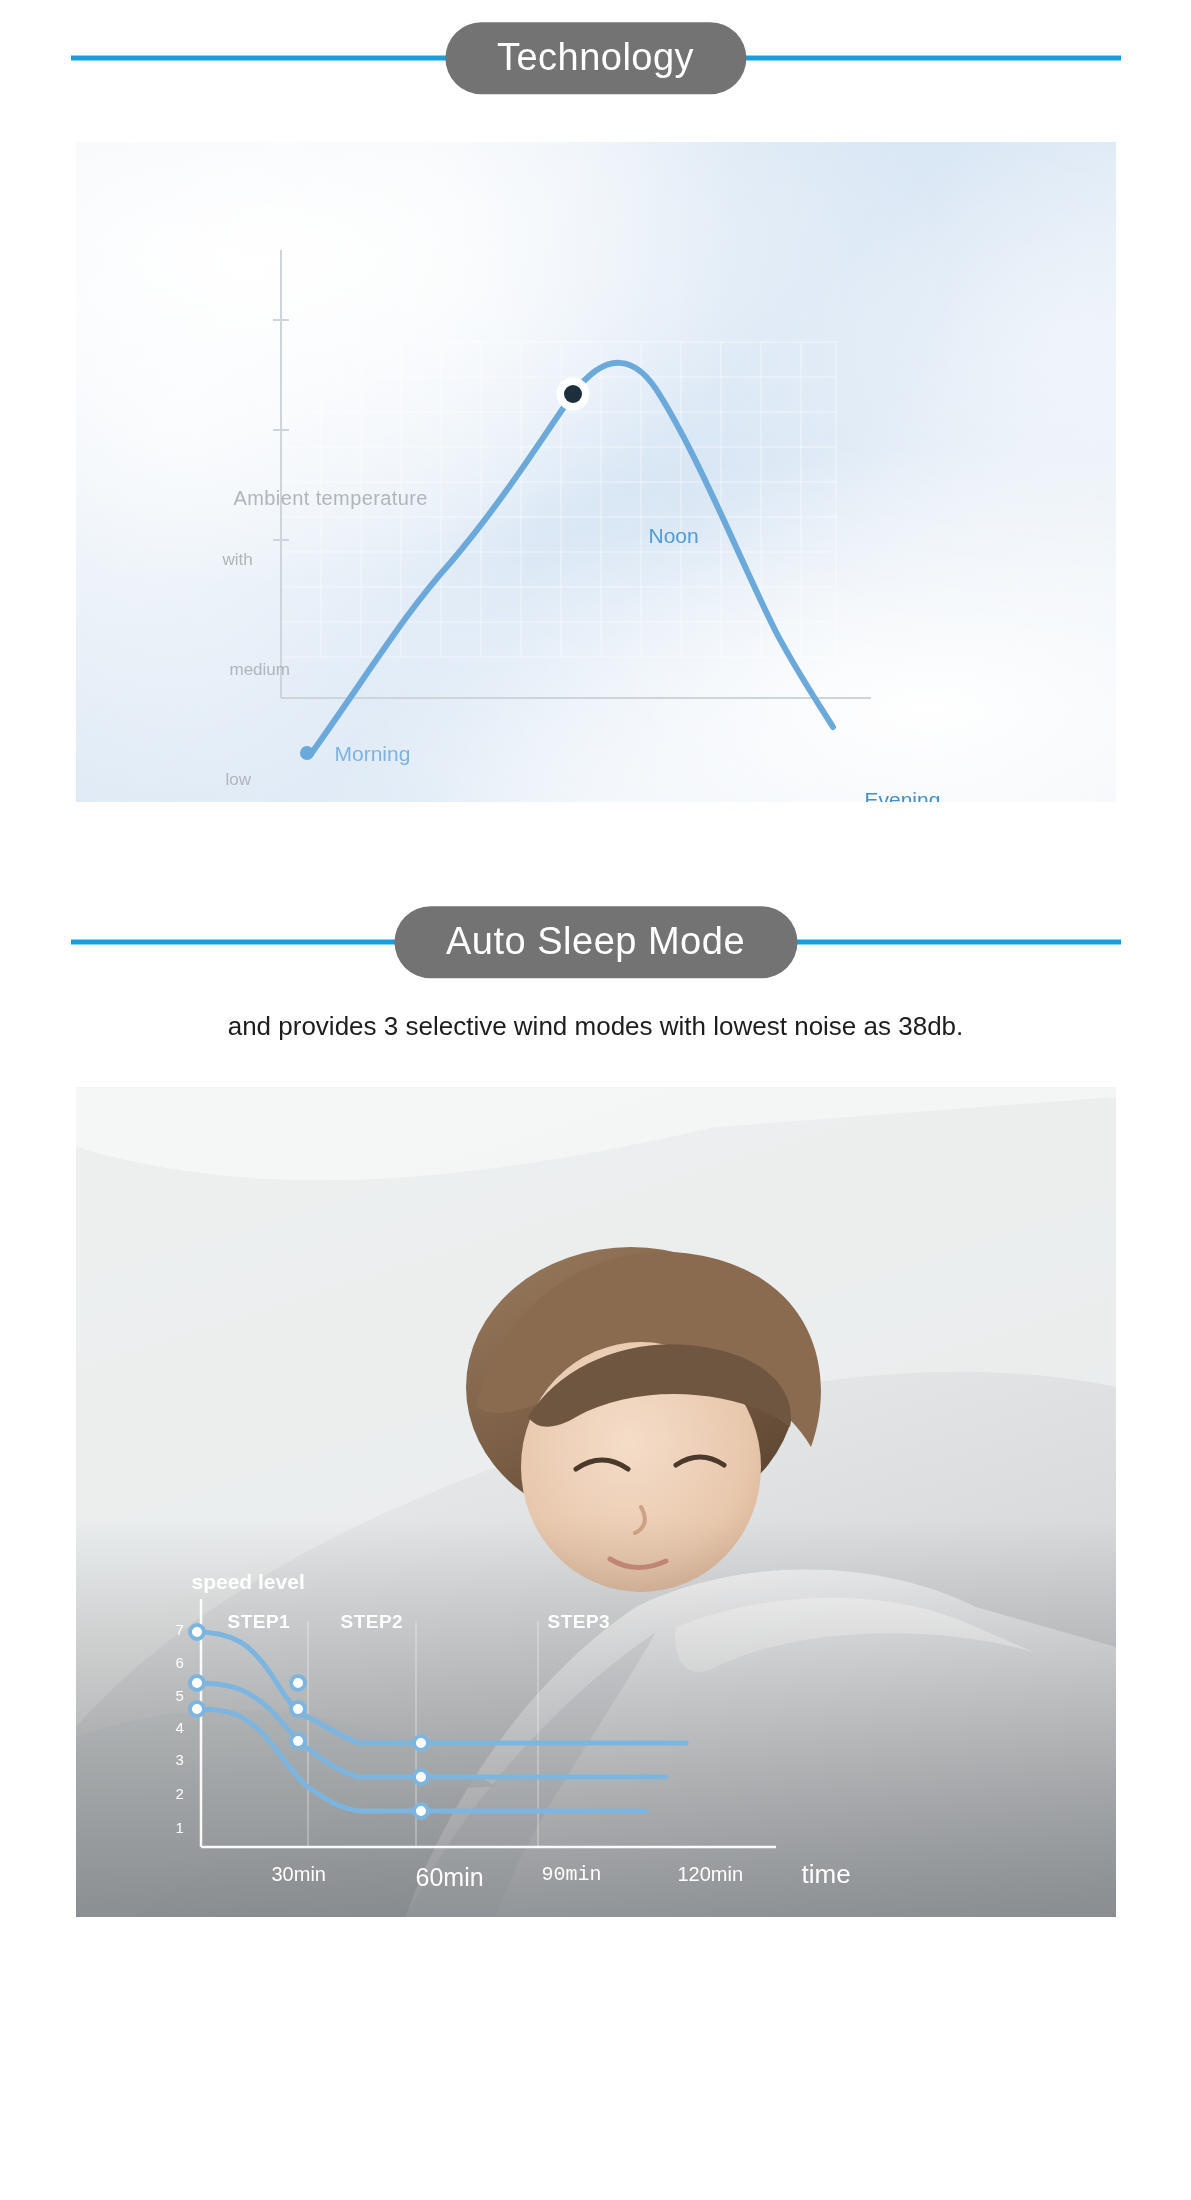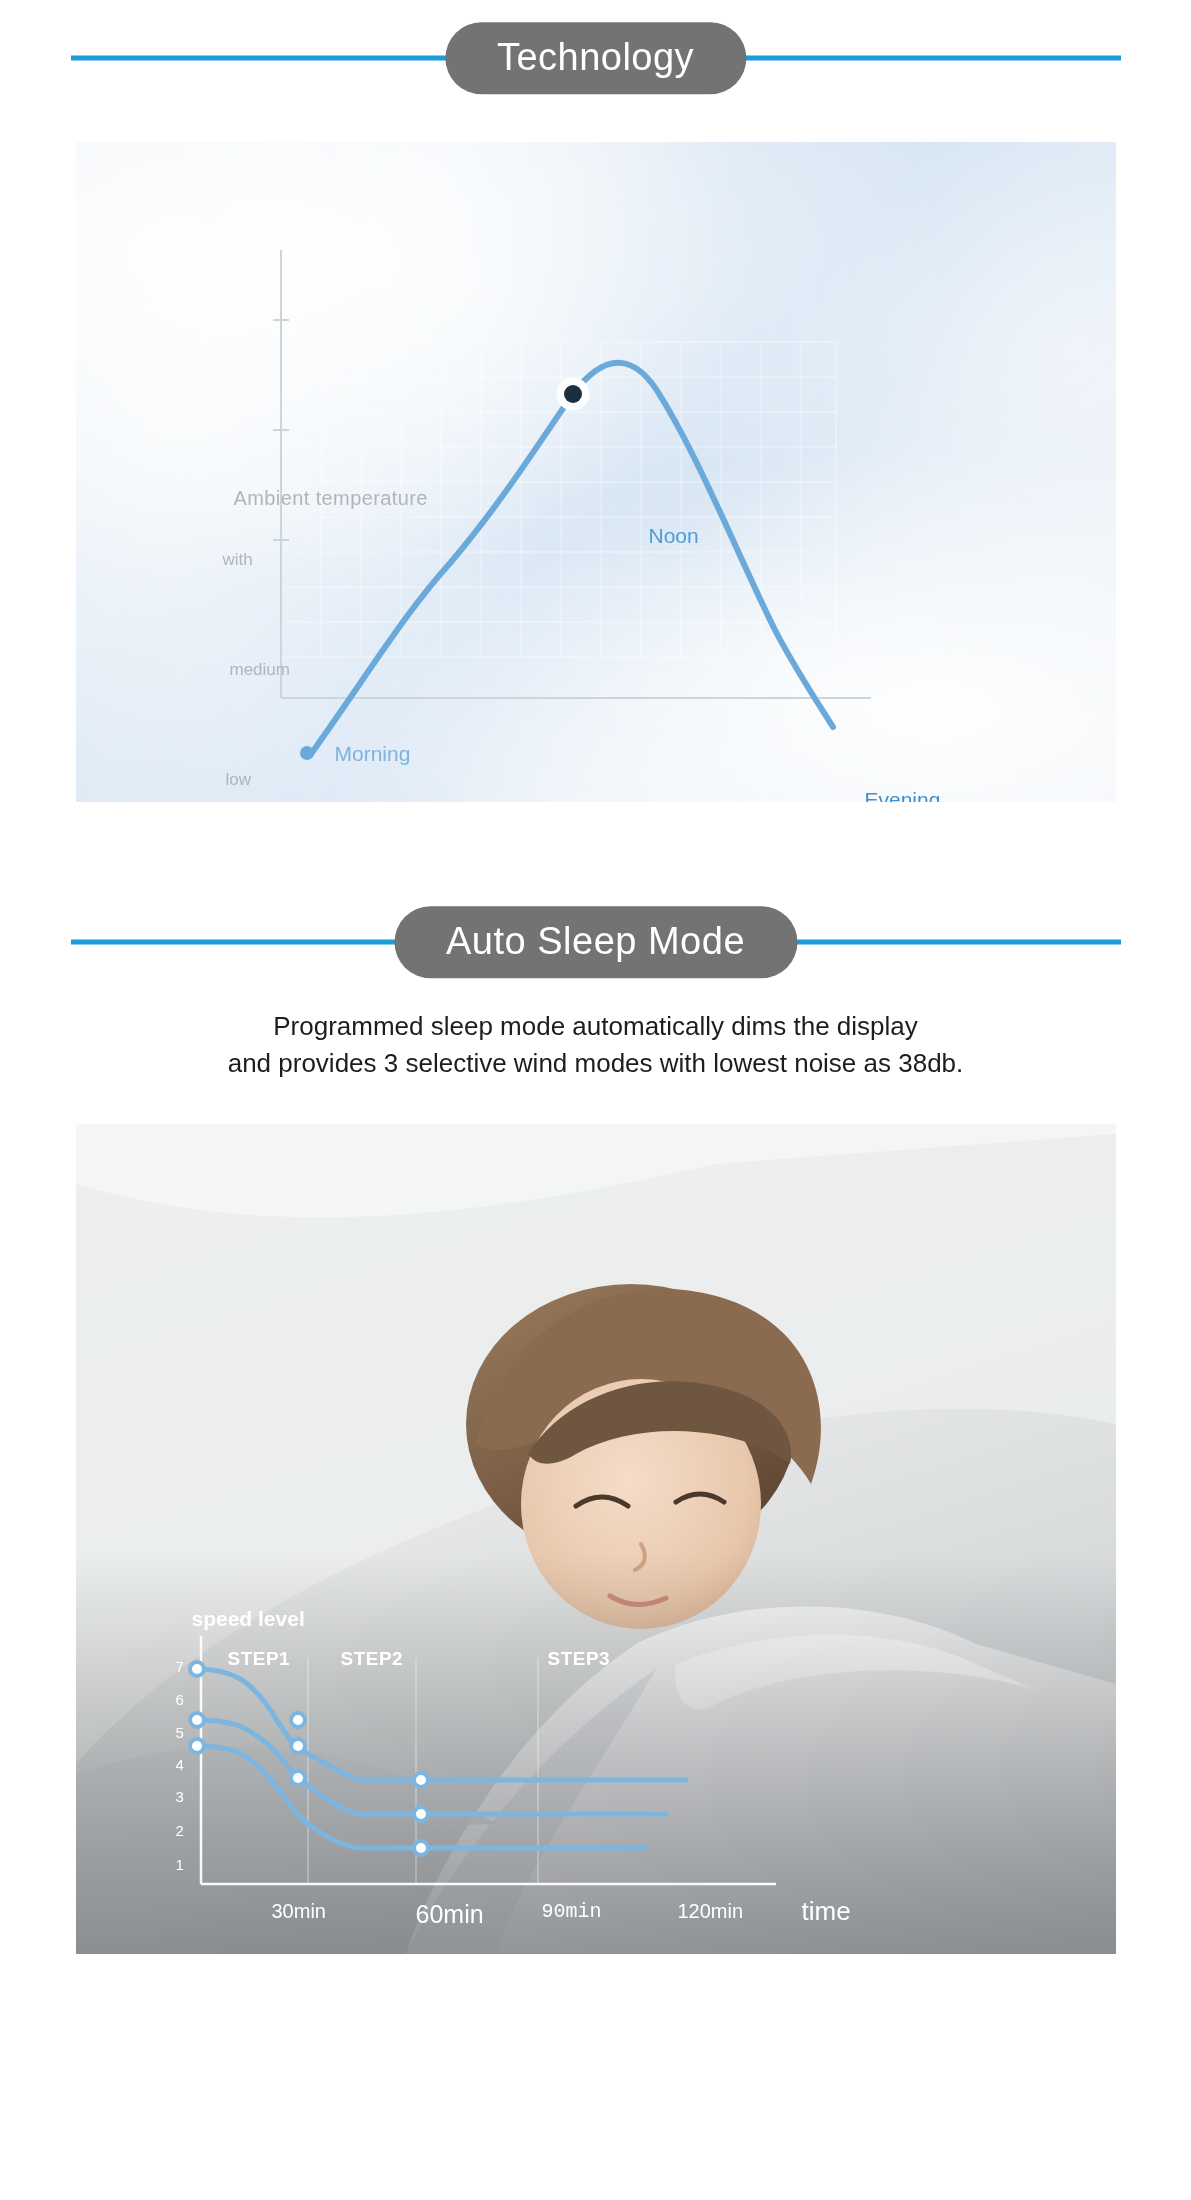--- a/index.html
+++ b/index.html
@@ -185,21 +185,20 @@
   </div>
 
   <div class="gap-lg"></div>
 
   <div class="section-header">
     <div class="header-rule"></div>
     <div class="header-pill">Auto Sleep Mode</div>
   </div>
 
   <div class="section-sub">
-    <div>Programmed sleep mode automatically dims the display</div>
     <div>and provides 3 selective wind modes with lowest noise as 38db.</div>
   </div>
 
   <div class="sleep-figure">
 
     <svg class="bed-art" viewBox="0 0 1040 830" preserveAspectRatio="none">
       <defs>
         <linearGradient id="pillow" x1="0" y1="0" x2="0.4" y2="1">
           <stop offset="0%" stop-color="#f2f3f4"></stop>
           <stop offset="55%" stop-color="#e3e5e6"></stop>

